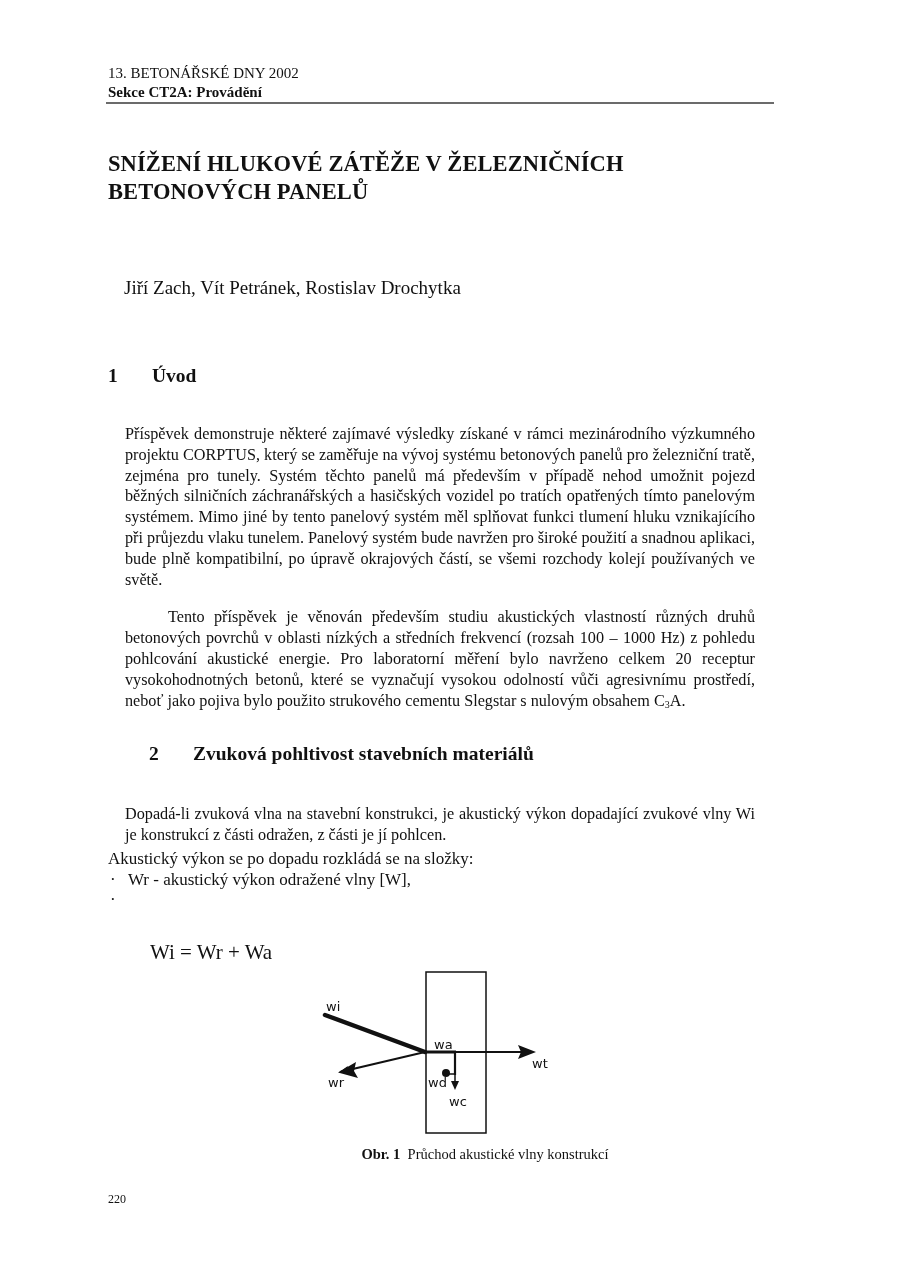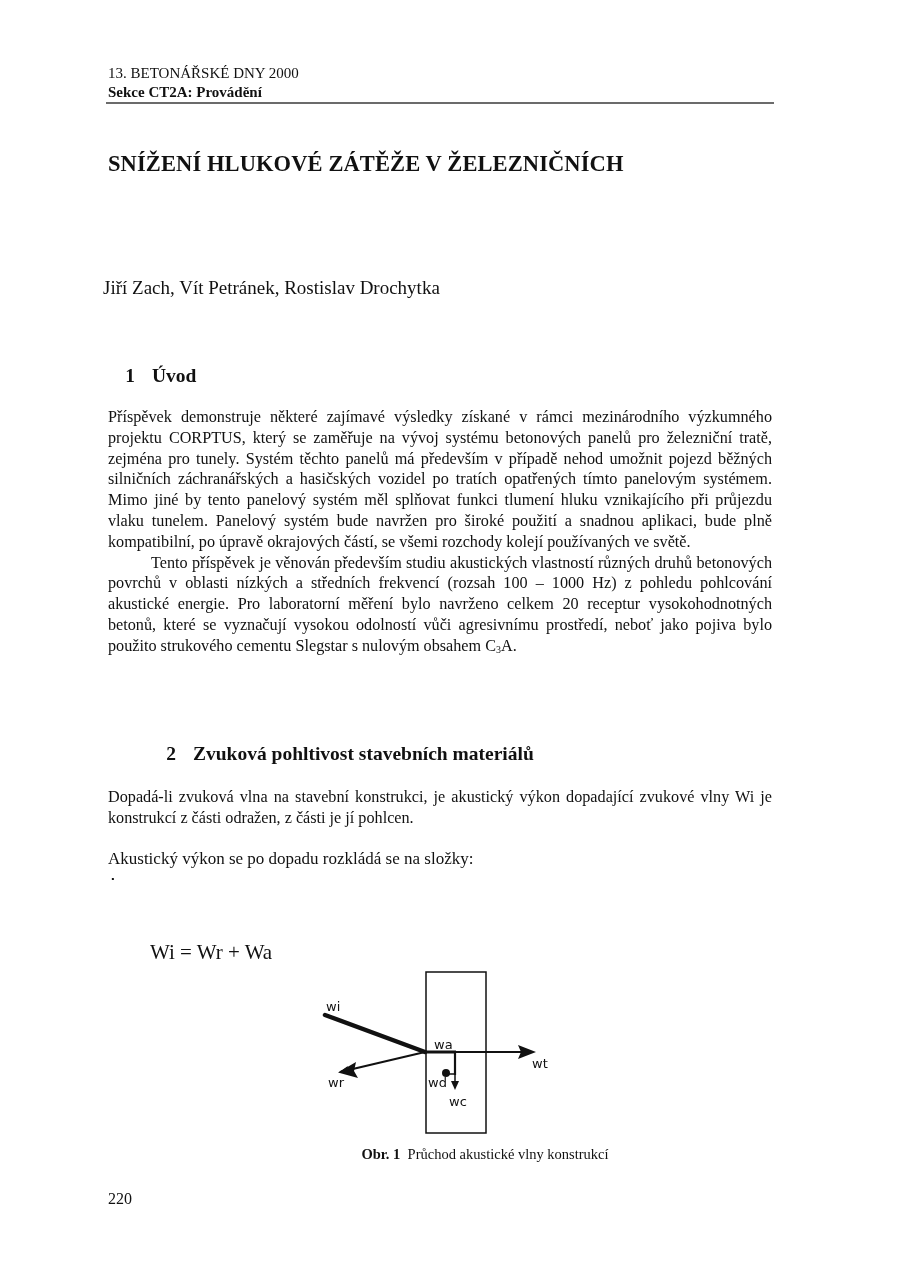--- a/index.html
+++ b/index.html
@@ -3,47 +3,48 @@
 <meta charset="utf-8">
 <style>
   html, body { margin: 0; padding: 0; background: #ffffff; }
   body { width: 900px; height: 1272px; position: relative; overflow: hidden;
          font-family: "Liberation Serif", "DejaVu Serif", serif; color: #111; }
   .abs { position: absolute; }
   .hdr1 { left: 108px; top: 64px; font-size: 15px; line-height: 18px; }
   .hdr2 { left: 108px; top: 83px; font-size: 15px; line-height: 18px; font-weight: bold; }
   .hdr-rule { left: 106px; top: 102px; width: 668px; height: 2px; background: #6b6b6b; }
   .title { left: 108px; top: 150px; width: 640px; font-size: 22.5px; line-height: 28px; font-weight: bold; letter-spacing: 0.1px; }
-  .authors { left: 103px; top: 276px; font-size: 19px; line-height: 24px; }
-  .sec-head { left: 108px; font-size: 19.5px; line-height: 24px; font-weight: bold; text-align: center; }
+  .authors { left: 124px; top: 276px; font-size: 19px; line-height: 24px; }
+  .sec-head { left: 108px; font-size: 19.5px; line-height: 24px; font-weight: bold; }
   .sec-head .num { display: inline-block; width: 44px; }
   .para { left: 108px; width: 664px; font-size: 16.2px; line-height: 20.8px; text-align: justify; }
-  .para p { margin: 0; }
+  .para p { margin: 17px; }
   .para p.indent { text-indent: 43px; }
   .bullets { left: 108px; width: 664px; font-size: 17px; line-height: 20.5px; }
   .bullets ul { list-style: none; margin: 0; padding: 0; }
   .bullets li { position: relative; padding-left: 20px; }
   .bullets li .dot { position: absolute; left: 2px; top: 0; }
   .equation { left: 150px; top: 942px; font-size: 21px; line-height: 20px; }
   .diagram { left: 310px; top: 965px; width: 280px; height: 175px; }
   .diagram text { font-family: "DejaVu Sans", sans-serif; font-size: 13px; fill: #111; }
   .caption { left: 0; width: 900px; top: 1145px; text-align: center; font-size: 14.5px; line-height: 18px; padding-left: 35px; }
   .caption b { font-weight: bold; }
-  .pagenum { left: 108px; top: 1189px; font-size: 16px; line-height: 20px; }
+  .pagenum { left: 108px; top: 1189px; font-size: 12px; line-height: 20px; }
   sub { font-size: 10px; vertical-align: -2px; }
 </style>
 </head>
 <body>
 
-<div class="abs hdr1">13. BETONÁŘSKÉ DNY 2000</div>
+<div class="abs hdr1">13. BETONÁŘSKÉ DNY 2002</div>
 <div class="abs hdr2">Sekce CT2A: Provádění</div>
 <div class="abs hdr-rule"></div>
 
 <div class="abs title">
   <div>SNÍŽENÍ HLUKOVÉ ZÁTĚŽE V ŽELEZNIČNÍCH</div>
+  <div>BETONOVÝCH PANELŮ</div>
 </div>
 
 <div class="abs authors">Jiří Zach, Vít Petránek, Rostislav Drochytka</div>
 
 <div class="abs sec-head" style="top:364px;">
   <span class="num">1</span><span>Úvod</span>
 </div>
 
 <div class="abs para" style="top:407px;">
   <p>Příspěvek demonstruje některé zajímavé výsledky získané v rámci mezinárodního výzkumného projektu CORPTUS, který se zaměřuje na vývoj systému betonových panelů pro železniční tratě, zejména pro tunely. Systém těchto panelů má především v případě nehod umožnit pojezd běžných silničních záchranářských a hasičských vozidel po tratích opatřených tímto panelovým systémem. Mimo jiné by tento panelový systém měl splňovat funkci tlumení hluku vznikajícího při průjezdu vlaku tunelem. Panelový systém bude navržen pro široké použití a snadnou aplikaci, bude plně kompatibilní, po úpravě okrajových částí, se všemi rozchody kolejí používaných ve světě.</p>
@@ -54,21 +55,21 @@
   <span class="num">2</span><span>Zvuková pohltivost stavebních materiálů</span>
 </div>
 
 <div class="abs para" style="top:787px;">
   <p>Dopadá-li zvuková vlna na stavební konstrukci, je akustický výkon dopadající zvukové vlny Wi je konstrukcí z části odražen, z části je jí pohlcen.</p>
 </div>
 
 <div class="abs bullets" style="top:849px;">
   <div>Akustický výkon se po dopadu rozkládá se na složky:</div>
   <ul>
-    <li><span class="dot">·</span></li>
+    <li><span class="dot">·</span><span>Wr - akustický výkon odražené vlny [W],</span></li>
     <li><span class="dot">·</span></li>
   </ul>
 </div>
 
 <div class="abs equation">Wi = Wr + Wa</div>
 
 <svg class="abs diagram" viewBox="0 0 280 175" xmlns="http://www.w3.org/2000/svg">
   <defs>
     <marker id="ah" markerWidth="10" markerHeight="8" refX="9" refY="4" orient="auto" markerUnits="userSpaceOnUse">
       <path d="M0,0 L10,4 L0,8 L2,4 Z" fill="#111"></path>

